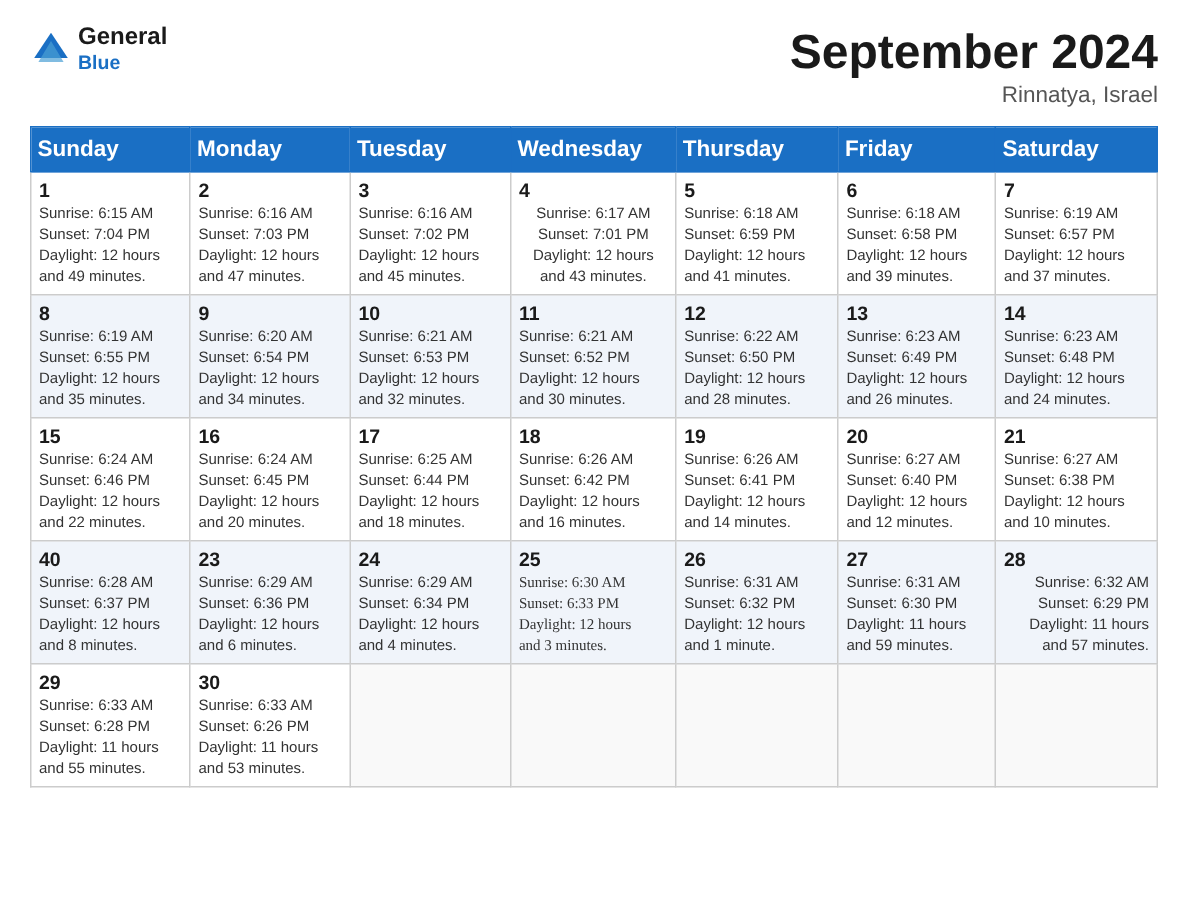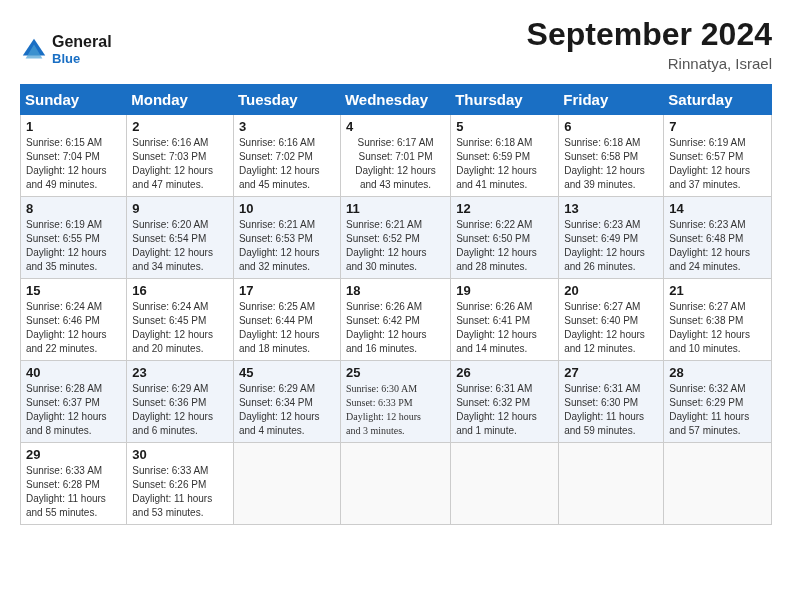--- a/index.html
+++ b/index.html
@@ -19,21 +19,20 @@
     .header {
       display: flex;
       justify-content: space-between;
       align-items: flex-start;
       margin-bottom: 12px;
     }
     .logo {
       display: flex;
       align-items: center;
       gap: 4px;
-      margin-top: 17px;
     }
     .logo-icon {
       width: 28px;
       height: 28px;
     }
     .title-area {
       text-align: right;
     }
     .month-title {
       font-size: 32px;
@@ -282,21 +281,21 @@
 and 8 minutes.</div>
           </td>
           <td>
             <span class="day-num">23</span>
             <div class="day-info" style="white-space: pre-line;">Sunrise: 6:29 AM
 Sunset: 6:36 PM
 Daylight: 12 hours
 and 6 minutes.</div>
           </td>
           <td>
-            <span class="day-num">45</span>
+            <span class="day-num">24</span>
             <div class="day-info" style="white-space: pre-line;">Sunrise: 6:29 AM
 Sunset: 6:34 PM
 Daylight: 12 hours
 and 4 minutes.</div>
           </td>
           <td>
             <span class="day-num">25</span>
             <div class="day-info" style="white-space: pre-line; font-family: Liberation Serif, serif;">Sunrise: 6:30 AM
 Sunset: 6:33 PM
 Daylight: 12 hours
@@ -311,21 +310,21 @@
           </td>
           <td>
             <span class="day-num">27</span>
             <div class="day-info" style="white-space: pre-line;">Sunrise: 6:31 AM
 Sunset: 6:30 PM
 Daylight: 11 hours
 and 59 minutes.</div>
           </td>
           <td>
             <span class="day-num">28</span>
-            <div class="day-info" style="white-space: pre-line;">Sunrise: 6:32 AM
+            <div class="day-info" style="white-space: pre-line; text-align: right;">Sunrise: 6:32 AM
 Sunset: 6:29 PM
 Daylight: 11 hours
 and 57 minutes.</div>
           </td>
         </tr>
         <tr>
           <td>
             <span class="day-num">29</span>
             <div class="day-info" style="white-space: pre-line;">Sunrise: 6:33 AM
 Sunset: 6:28 PM

